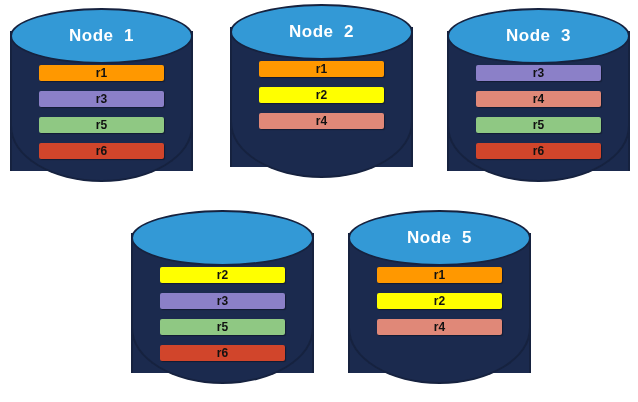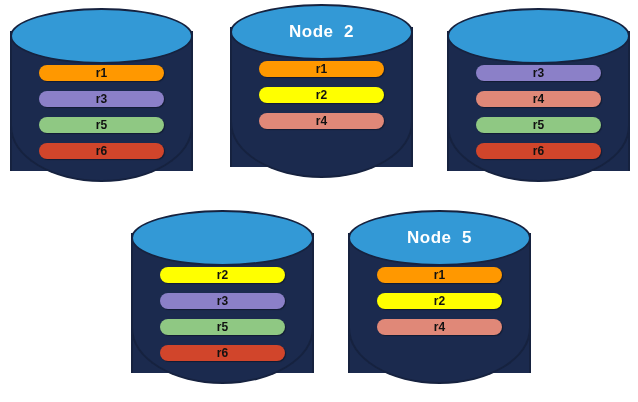--- a/index.html
+++ b/index.html
@@ -83,38 +83,39 @@
   .bars {
     position: absolute;
     left: 29px;
     top: 57px;
     width: 125px;
     z-index: 4;
   }
   .bar {
     height: 16px;
     margin-bottom: 10px;
-    border-radius: 8px;
+    border-radius: 2px;
     display: flex;
     align-items: center;
     justify-content: center;
     color: #111111;
     font-size: 12px;
     font-weight: bold;
     box-shadow: 1px 1px 1px rgba(0,0,0,0.35);
   }
 </style>
 </head>
 <body>
 
 <div id="canvas">
     <div class="node" style="left: 10px; top: 8px;">
       <div class="cyl-body"></div>
       <div class="cyl-bottom"></div>
       <div class="cyl-top"></div>
+      <div class="node-label">Node  1</div>
       <div class="bars">
         <div class="bar" style="background: rgb(255, 152, 0);">r1</div>
         <div class="bar" style="background: rgb(139, 128, 200);">r3</div>
         <div class="bar" style="background: rgb(143, 200, 131);">r5</div>
         <div class="bar" style="background: rgb(209, 69, 43);">r6</div>
       </div>
     </div>
     <div class="node" style="left: 230px; top: 4px;">
       <div class="cyl-body"></div>
       <div class="cyl-bottom"></div>
@@ -123,20 +124,21 @@
       <div class="bars">
         <div class="bar" style="background: rgb(255, 152, 0);">r1</div>
         <div class="bar" style="background: rgb(255, 255, 0);">r2</div>
         <div class="bar" style="background: rgb(224, 136, 120);">r4</div>
       </div>
     </div>
     <div class="node" style="left: 447px; top: 8px;">
       <div class="cyl-body"></div>
       <div class="cyl-bottom"></div>
       <div class="cyl-top"></div>
+      <div class="node-label">Node  3</div>
       <div class="bars">
         <div class="bar" style="background: rgb(139, 128, 200);">r3</div>
         <div class="bar" style="background: rgb(224, 136, 120);">r4</div>
         <div class="bar" style="background: rgb(143, 200, 131);">r5</div>
         <div class="bar" style="background: rgb(209, 69, 43);">r6</div>
       </div>
     </div>
     <div class="node" style="left: 131px; top: 210px;">
       <div class="cyl-body"></div>
       <div class="cyl-bottom"></div>

